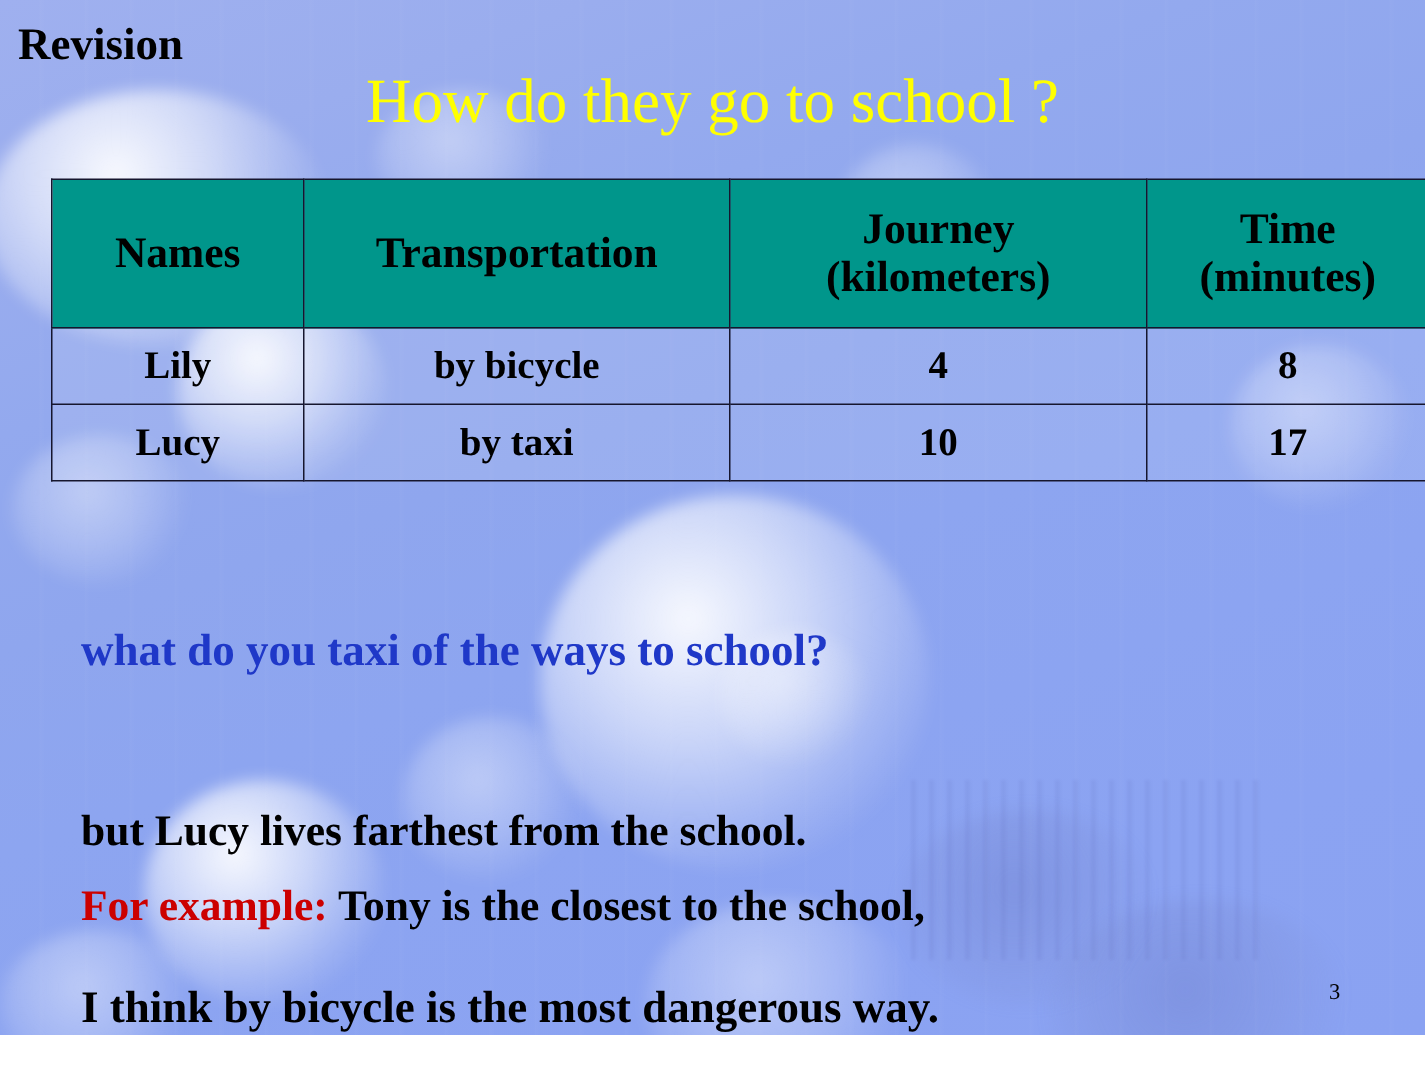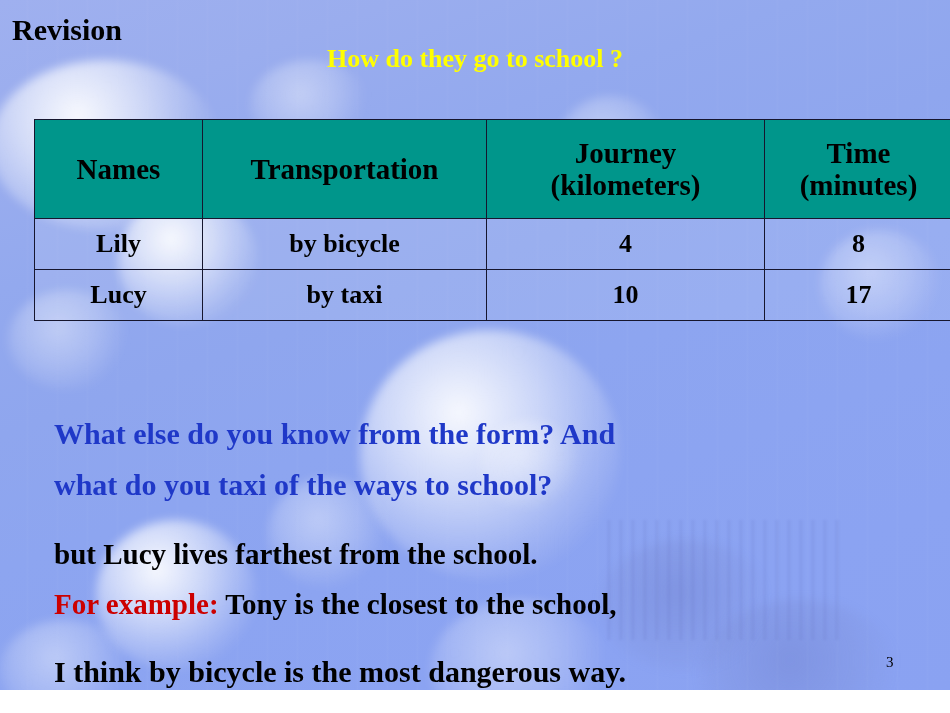--- a/index.html
+++ b/index.html
@@ -116,22 +116,22 @@
     letter-spacing: 0px;
     white-space: nowrap;
   }
 
   .slide-heading {
     position: absolute;
     left: 0;
     top: 44px;
     width: 950px;
     text-align: center;
-    font-size: 26px;
-    font-weight: bold;
+    font-size: 42px;
+    font-weight: normal;
     color: #FFFF00;
     white-space: nowrap;
   }
 
   
   .data-table {
     position: absolute;
     left: 14px;
     top: 119px;
     width: 918px;
@@ -276,21 +276,20 @@
         <tr>
           <td>Lucy</td>
           <td>by taxi</td>
           <td>10</td>
           <td>17</td>
         </tr>
       </tbody>
     </table>
 
     <div class="q-block">
-      <span class="ln">What else do you know from the form? And</span>
       <span class="ln">what do you taxi of the ways to school?</span>
     </div>
 
     <div class="ex-block">
       <span class="ln">but Lucy lives farthest from the school.</span>
       <span class="ln"><span class="ex-lead">For example:</span><span> Tony is the closest to the school,</span></span>
     </div>
 
     <div class="final-block">I think by bicycle is the most dangerous way.</div>
 

